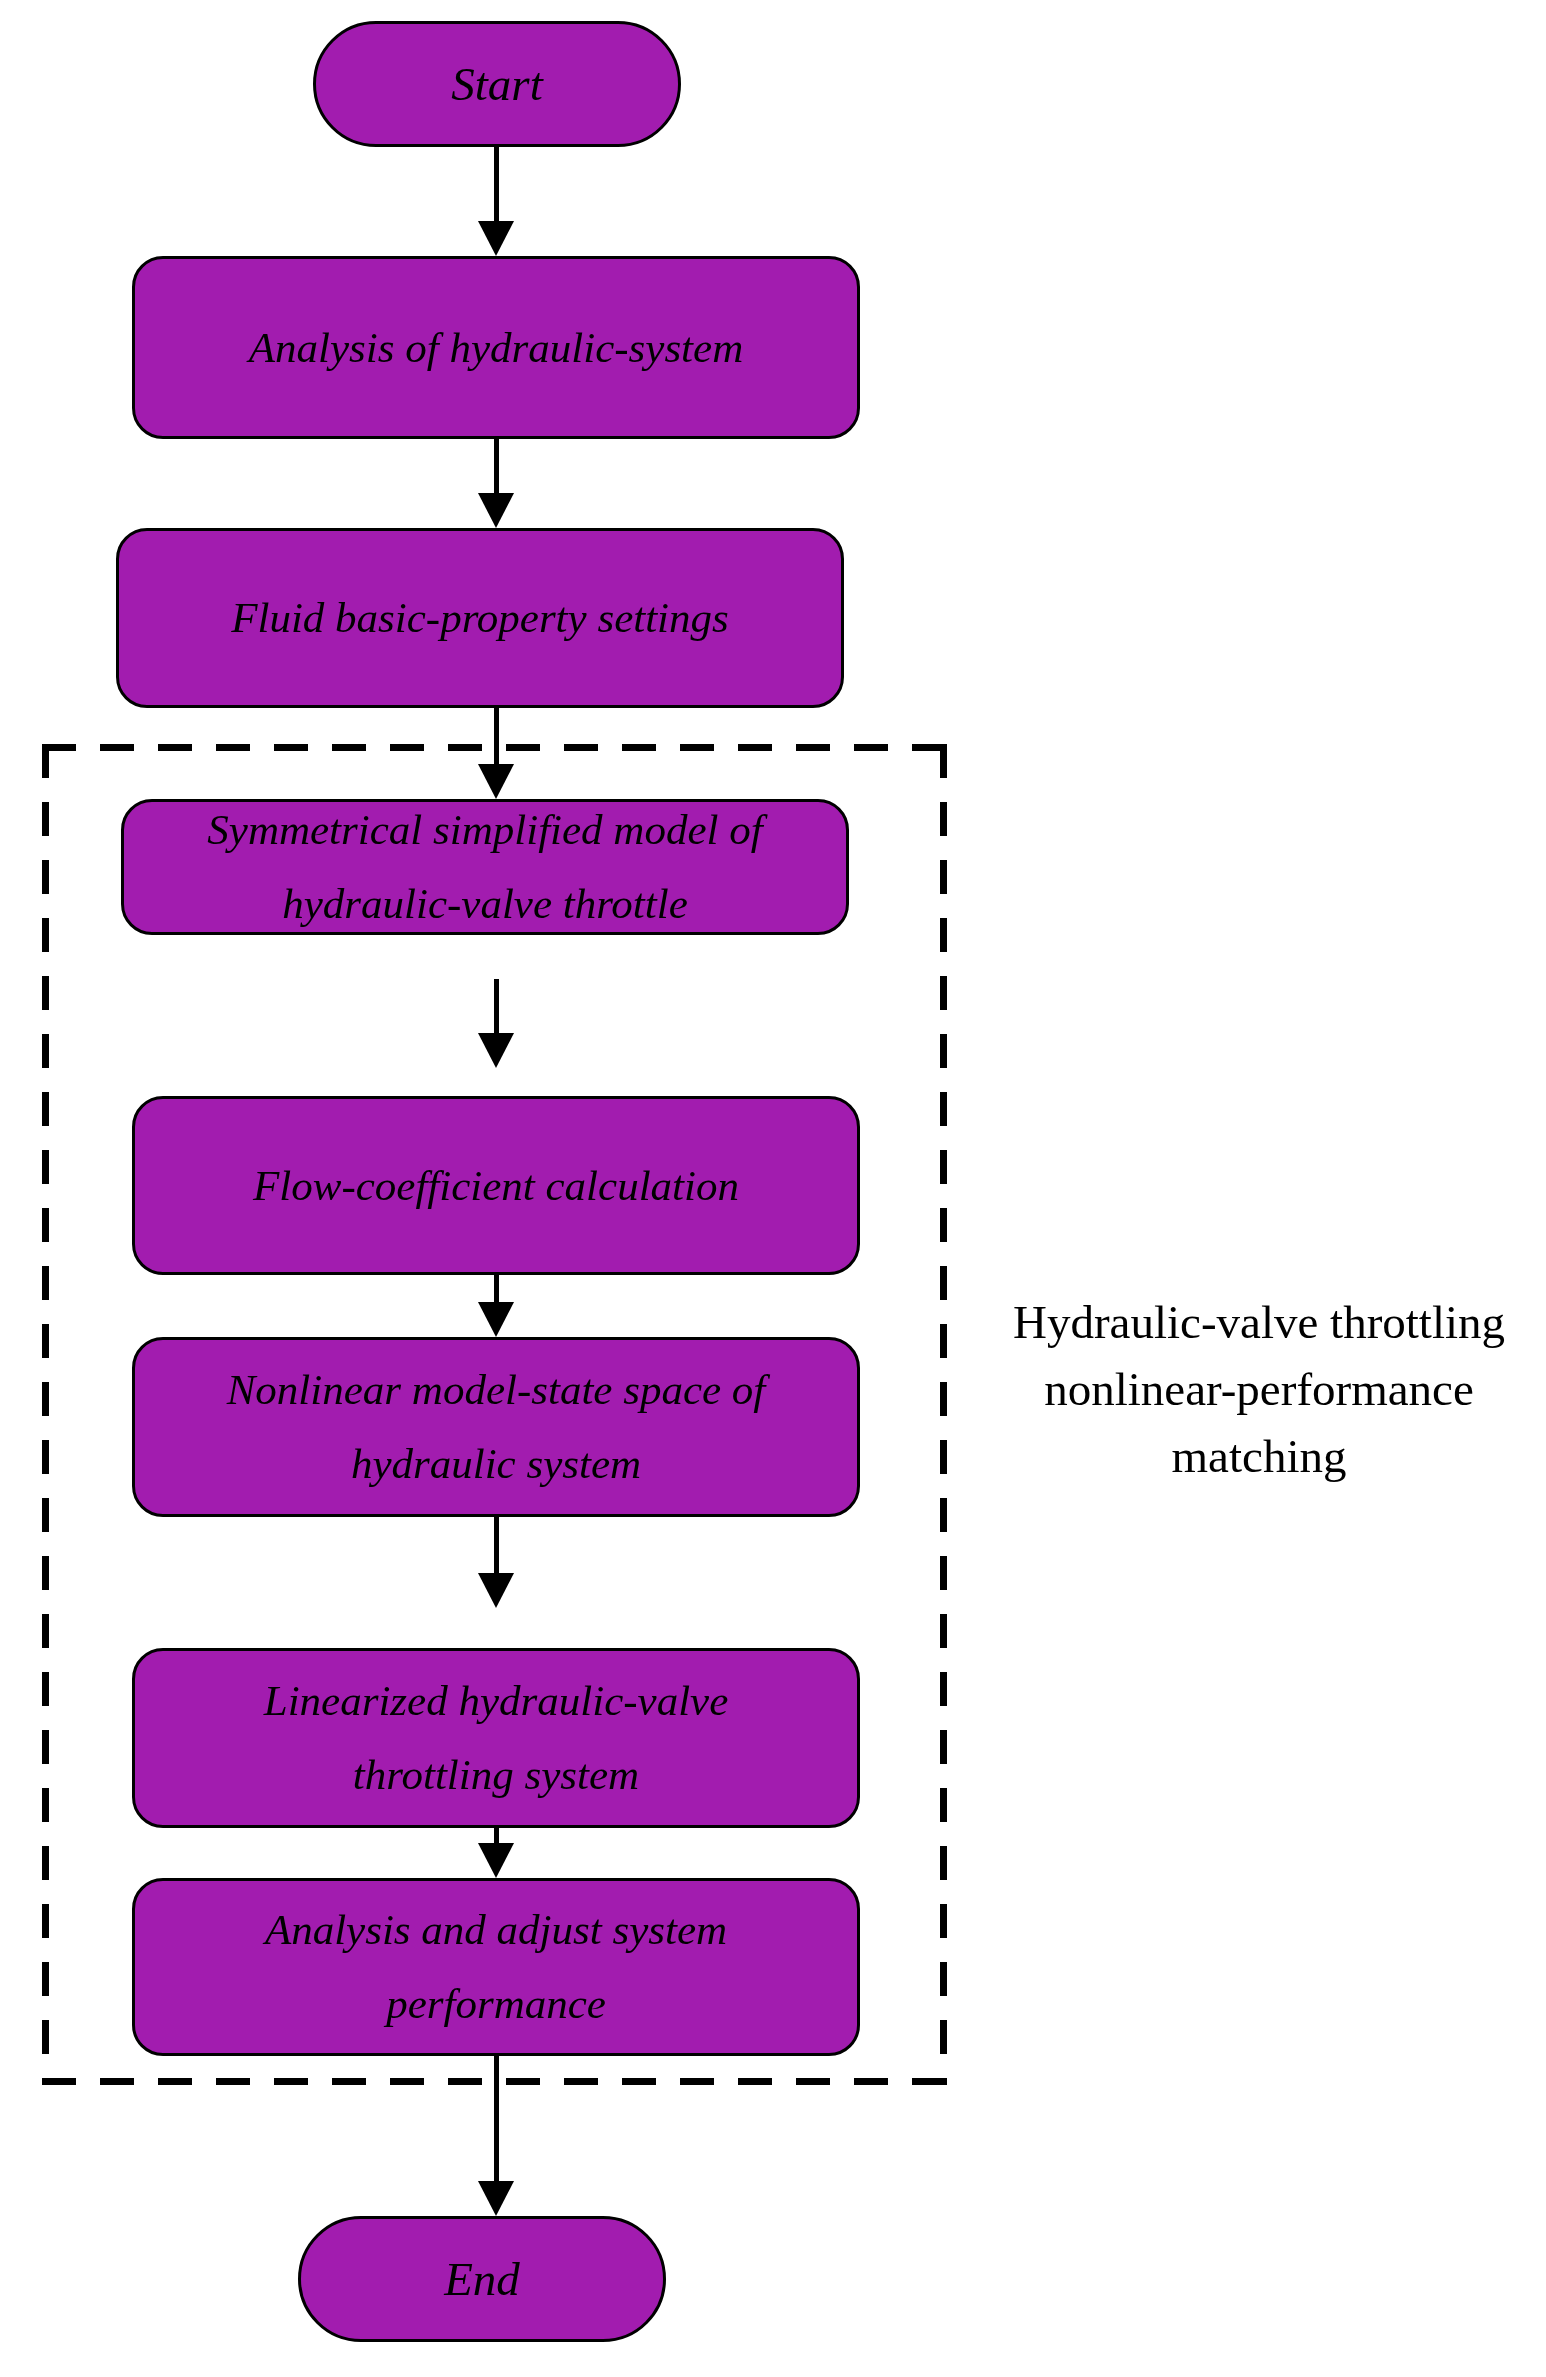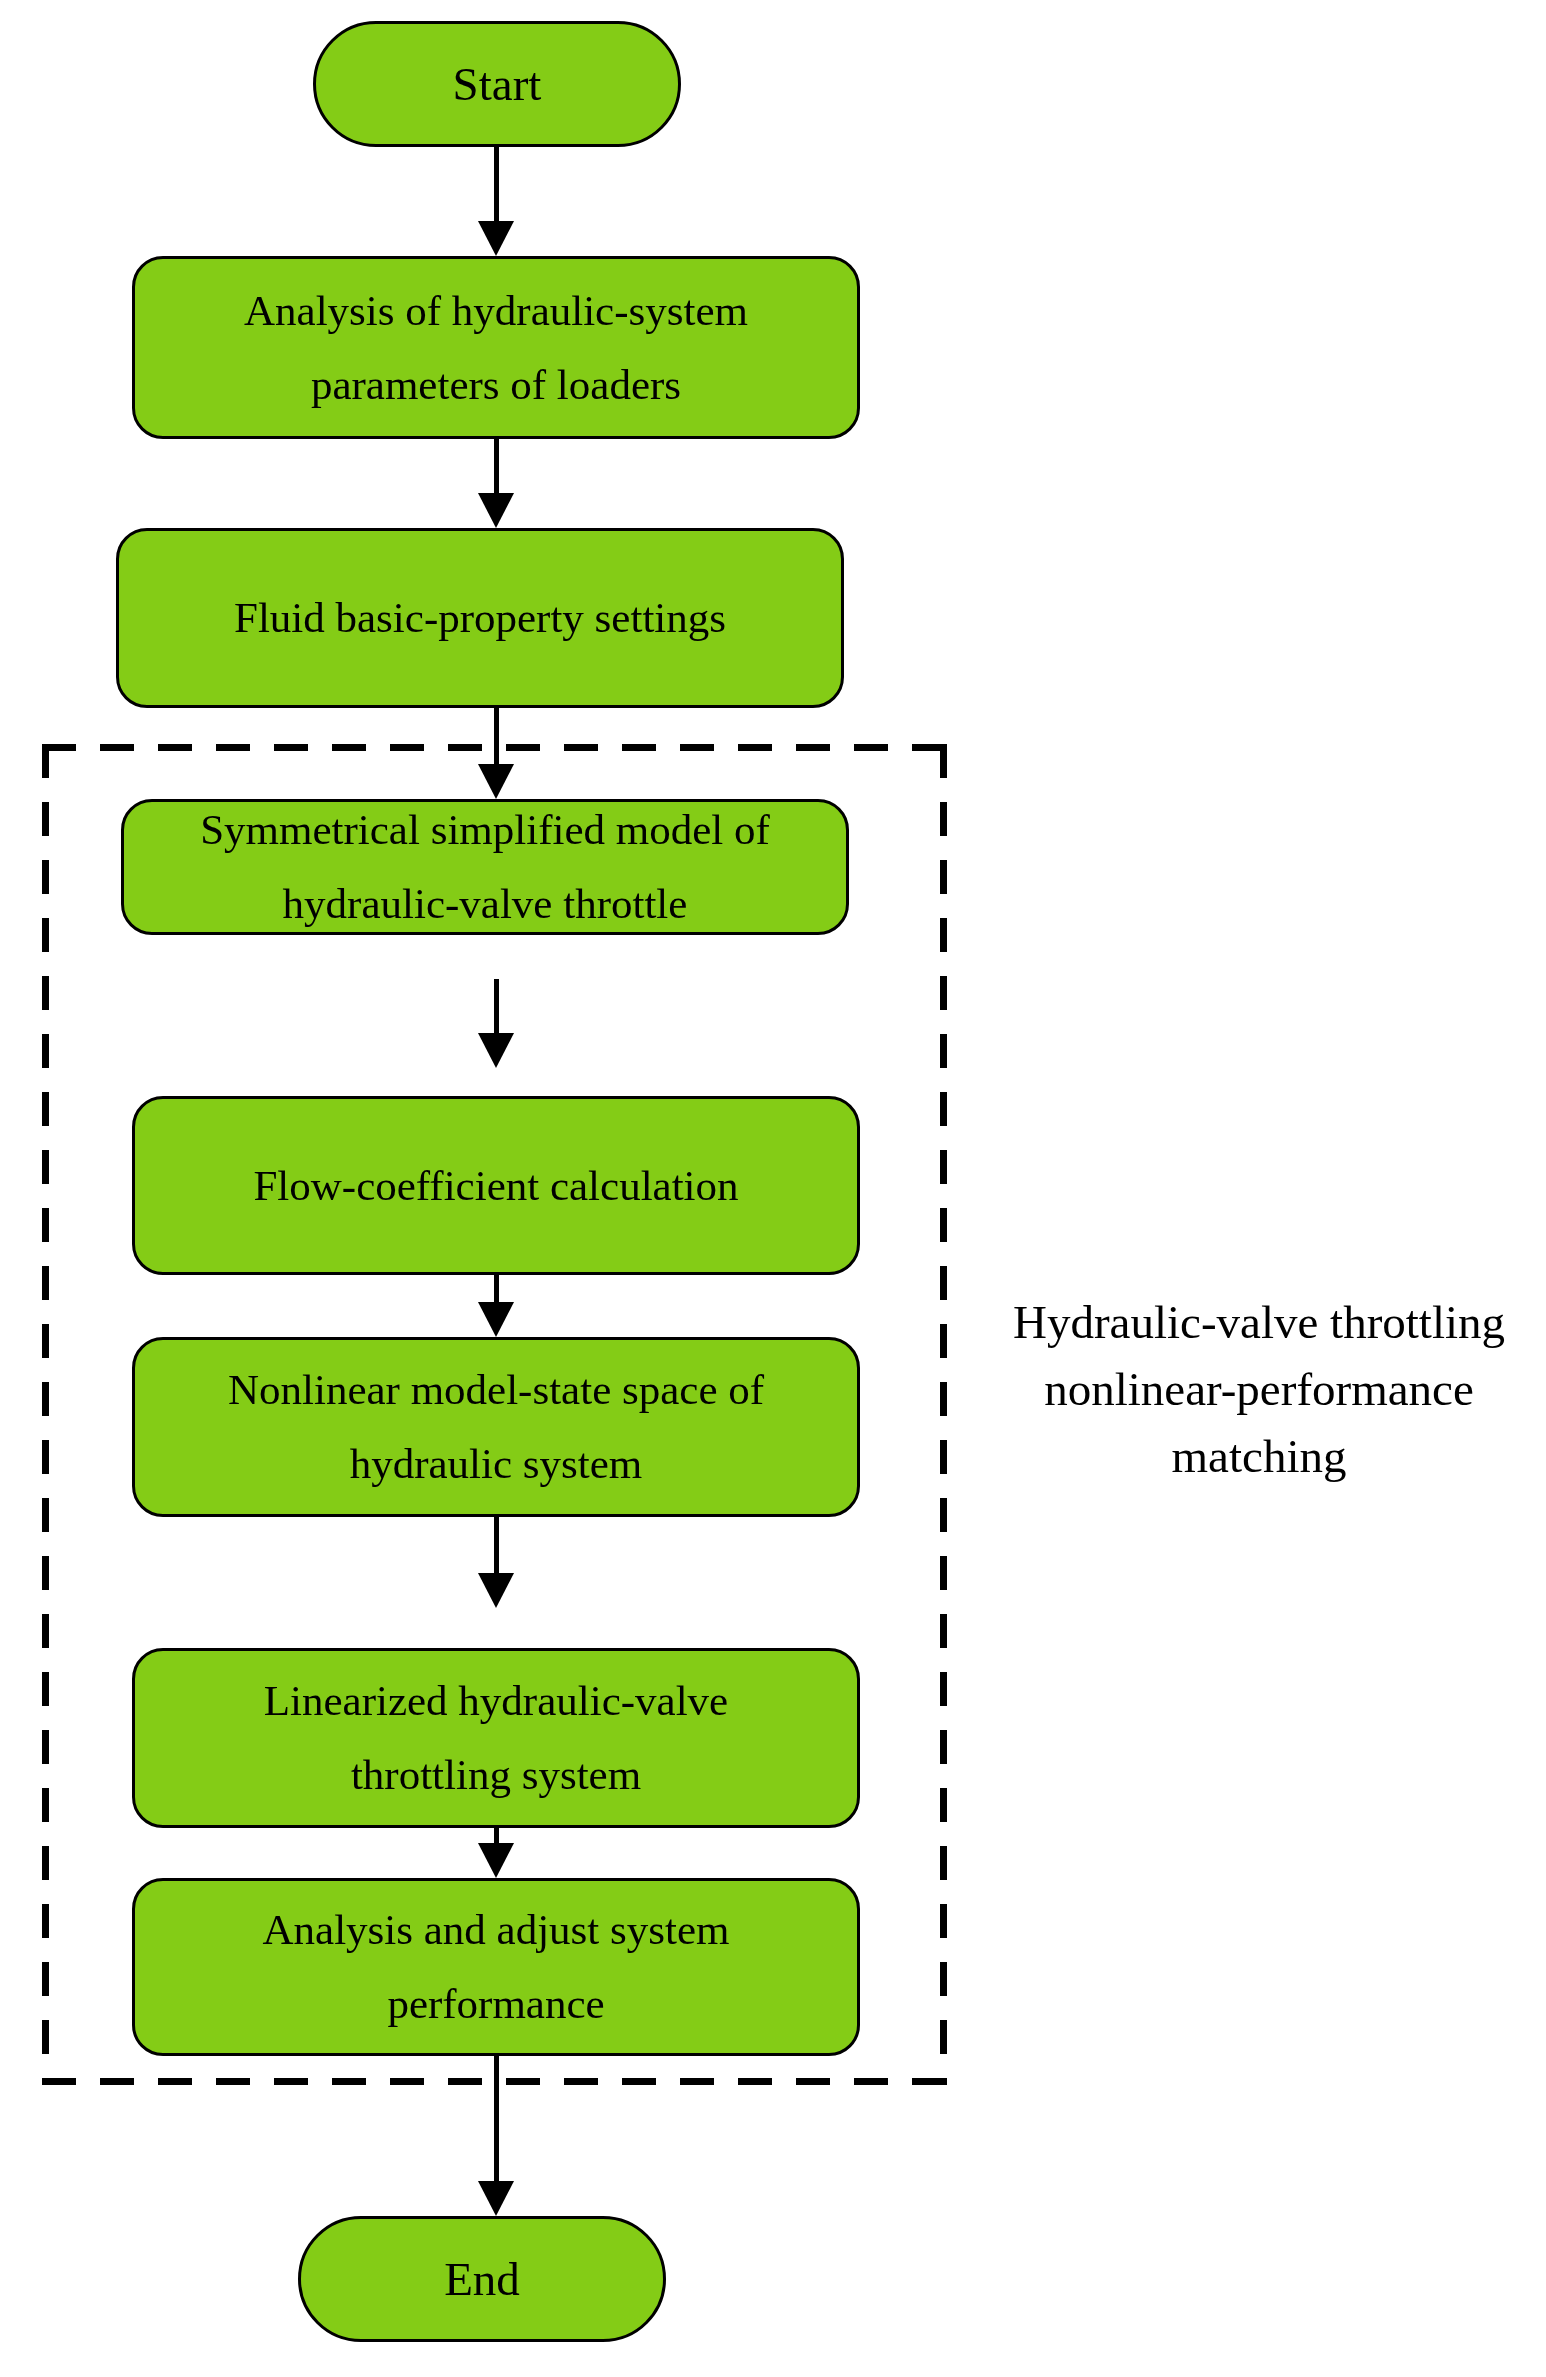--- a/index.html
+++ b/index.html
@@ -13,25 +13,26 @@
     height: 2377px;
     background: #ffffff;
     font-family: "Liberation Serif", "DejaVu Serif", serif;
     color: #000000;
     overflow: hidden;
   }
   .node {
     position: absolute;
     box-sizing: border-box;
     border: 3.8px solid #000000;
-    background: #84cc16;
+    background: #a21caf;
     display: flex;
     align-items: center;
     justify-content: center;
     text-align: center;
+    font-style: italic;
   }
   .terminator {
     border-radius: 65px;
     font-size: 47px;
   }
   .process {
     font-size: 43px;
     border-radius: 31px;
   }
   .node-text .line {
@@ -132,21 +133,20 @@
 
   <div class="node terminator" style="left:313px; top:21.4px; width:368px; height:126px;">
     <div class="node-text">
       <span class="line">Start</span>
     </div>
   </div>
 
   <div class="node process" style="left:132px; top:256px; width:728px; height:183px;">
     <div class="node-text">
       <span class="line">Analysis of hydraulic-system</span>
-      <span class="line">parameters of loaders</span>
     </div>
   </div>
 
   <div class="node process" style="left:116px; top:528px; width:728px; height:180px;">
     <div class="node-text">
       <span class="line">Fluid basic-property settings</span>
     </div>
   </div>
 
   <div class="node process" style="left:121px; top:799px; width:728px; height:136px;">

